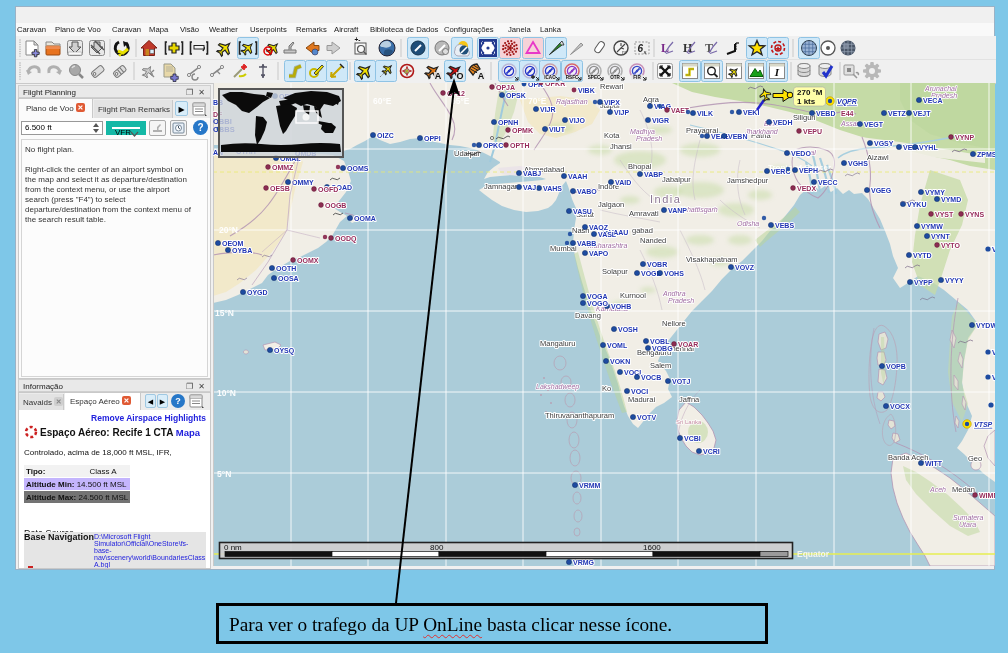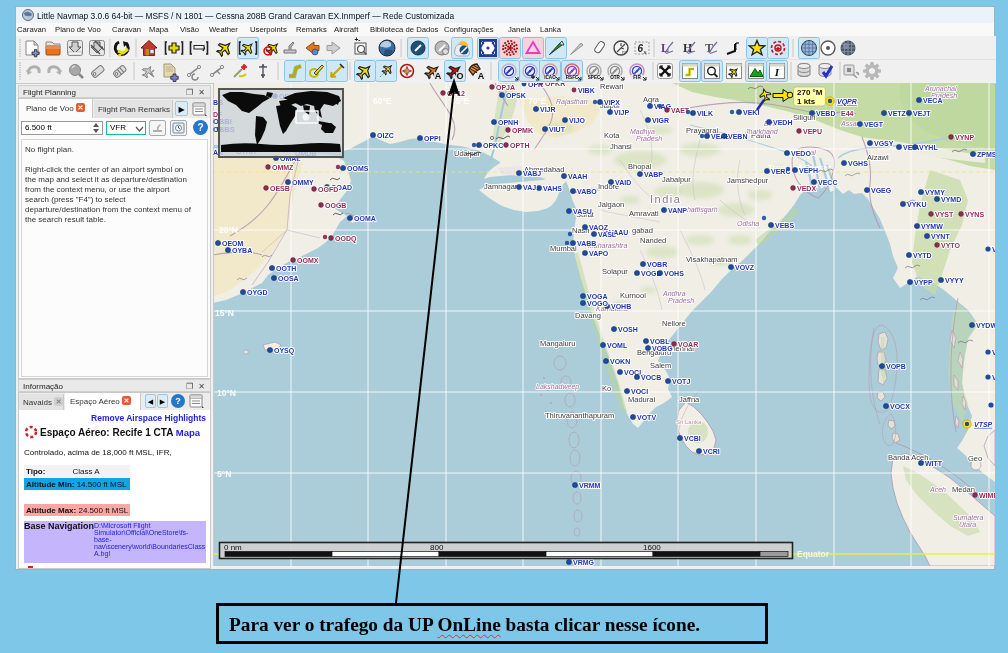--- a/index.html
+++ b/index.html
@@ -5,35 +5,28 @@
 #win{position:absolute;left:15px;top:6px;width:980px;height:564px;background:#f0f0f0;border:1px solid #9ab2c6}
 #titlebar{position:absolute;left:0;top:0;width:978px;height:16px;background:#ecf2f9;color:#111}
 #titlebar .txt{position:absolute;left:21px;top:3.5px;font-size:8.4px}
 #menubar{position:absolute;left:0;top:16px;width:978px;height:13px;background:#f9f9f9;font-size:7.7px;color:#1a1a1a}
 #tbwrap{position:absolute;left:0;top:29px;width:978px;height:48px}
 #dock{position:absolute;left:0;top:77px;width:160px;height:485px;background:#f0f0f0}
 .paneltitle{position:absolute;left:2px;width:193px;height:13px;background:#e9e9e9;border:1px solid #cfcfcf;font-size:8px;color:#222;padding:1.5px 0 0 4px}
 .ptbtn{position:absolute;top:2px;width:9px;height:9px;color:#444;font-size:8px;line-height:9px;text-align:center}
 #map{position:absolute;left:197px;top:76px;width:782px;height:483px}
 #overlay{position:absolute;left:0;top:0;width:1008px;height:653px;pointer-events:none}
-#caption{position:absolute;left:216px;top:603px;width:552px;height:41px;border:3px solid #000;font-family:"Liberation Serif",serif;font-weight:bold;font-size:19.3px;color:#000;padding:8px 0 0 10px;white-space:nowrap}
+#caption{position:absolute;left:216px;top:603px;width:552px;height:41px;border:3px solid #000;font-family:"Liberation Serif",serif;font-weight:normal;font-size:19.3px;color:#000;padding:8px 0 0 10px;white-space:nowrap}
 #caption .sp{text-decoration:underline wavy #e03030 1px;text-underline-offset:3px;}
 .tab{position:absolute;font-size:8px;color:#333;white-space:nowrap;overflow:hidden}
 .badge{display:inline-block;width:9px;height:9px;border-radius:2px;background:#e05a34;color:#fff;font-size:7px;line-height:9px;text-align:center;font-weight:bold;vertical-align:1px}
 .badgegray{background:#cfcfcf;color:#888}
 .navbtn{position:absolute;background:#d9edf9;border:1px solid #9fc8e2;border-radius:2px;text-align:center}
 </style></head><body>
 <div id="win">
- <div id="titlebar">
-  <svg width="12" height="12" style="position:absolute;left:6px;top:2px">
-        <circle cx="6" cy="6" r="5.5" fill="#b8cadd" stroke="#667"></circle>
-        <path d="M2,4 q3,-2 5,-1 q3,1 3,3 q-2,2 -5,1 q-3,0 -3,-3z" fill="#5a7aa6"></path>
-      </svg>
-  <span class="txt">Little Navmap 3.0.6 64-bit — MSFS / N 1801 — Cessna 208B Grand Caravan EX.Inmperf — Rede Customizada</span>
- </div>
  <div id="menubar">
       <span style="position:absolute;left:1px;top:2px">Caravan</span>
       <span style="position:absolute;left:39px;top:2px">Plano de Voo</span>
       <span style="position:absolute;left:96px;top:2px">Caravan</span>
       <span style="position:absolute;left:133px;top:2px">Mapa</span>
       <span style="position:absolute;left:164px;top:2px">Visão</span>
       <span style="position:absolute;left:193px;top:2px">Weather</span>
       <span style="position:absolute;left:234px;top:2px">Userpoints</span>
       <span style="position:absolute;left:280px;top:2px">Remarks</span>
       <span style="position:absolute;left:318px;top:2px">Aircraft</span>
@@ -539,21 +532,21 @@
             <rect x="2" y="2" width="12" height="3.5" fill="#d8d8d8" stroke="#888" stroke-width="0.5"></rect>
             <path d="M4,8 h8 M4,10.5 h8" stroke="#888"></path>
             <path d="M14,13 l2,2 h-2z" fill="#444"></path>
           </svg>
     </div>
     <div style="position:absolute;left:2px;top:22px;width:82px;height:14px;background:#fff;border:1px solid #999;font-size:8px;padding:1px 0 0 3px">6.500 ft
       <svg width="10" height="12" style="position:absolute;right:1px;top:0">
             <path d="M5,1 l3,4 h-6z M5,11 l3,-4 h-6z" fill="#555"></path>
           </svg>
     </div>
-    <div style="position:absolute;left:87px;top:22px;width:40px;height:14px;background:#fff;border:1px solid #14b8a6;font-size:8px;padding:1px 0 0 3px">VFR
+    <div style="position:absolute;left:87px;top:22px;width:40px;height:14px;background:#fff;border:6px solid #14b8a6;font-size:8px;padding:1px 0 0 3px">VFR
       <svg width="9" height="12" style="position:absolute;right:1px;top:1px">
             <path d="M1,4 l3.5,4 3.5,-4" fill="none" stroke="#555" stroke-width="1.2"></path>
           </svg>
     </div>
     <div style="position:absolute;left:130px;top:21px;width:17px;height:16px;border:1px solid #aaa;border-radius:2px;background:#f5f5f5">
       <svg width="15" height="14">
             <path d="M3,9 h9 v2 h-9z M7,9 v-3 l3,-3 1,1 -2.5,3 v2" fill="#b0b0b0"></path>
           </svg></div>
     <div style="position:absolute;left:151px;top:21px;width:17px;height:16px;border:1px solid #aaa;border-radius:2px;background:#f5f5f5">
       <svg width="15" height="14">
@@ -586,26 +579,26 @@
           </svg>
     </div>
     <div style="position:absolute;left:1px;top:18px;width:189px;height:157px;overflow:hidden;font-size:8px;color:#111">
       <div style="position:absolute;left:0;top:2px;width:186px;text-align:right;color:#2222dd;font-weight:bold;font-size:8.5px">Remove Airspace Highlights</div>
       <svg width="14" height="14" style="position:absolute;left:4px;top:14px">
             <circle cx="7" cy="7" r="5" fill="none" stroke="#cc2222" stroke-width="2.5" stroke-dasharray="3,2.4"></circle>
           </svg>
       <div style="position:absolute;left:20px;top:16px;font-size:10px;font-weight:bold;white-space:nowrap">Espaço Aéreo: Recife 1 CTA <span style="color:#2222dd;font-size:9.5px">Mapa</span></div>
       <div style="position:absolute;left:4px;top:34px;line-height:15px">Controlado, acima de 18,000 ft MSL, IFR,<br>necessário liberação do ATC.</div>
       <div style="position:absolute;left:4px;top:54px;width:106px;font-size:8px">
-        <div style="background:#f2f2f2;padding:1.5px 2px;margin-bottom:1px;white-space:nowrap"><b>Tipo:</b><span style="margin-left:27px">Class A</span></div>
-        <div style="background:#0ea5e9;padding:1.5px 2px;margin-bottom:14px;white-space:nowrap"><b>Altitude Min:</b> 14.500 ft MSL</div>
-        <div style="background:#fca5a5;padding:1.5px 2px;white-space:nowrap"><b>Altitude Max:</b> 24.500 ft MSL</div>
+        <div style="background:#f2f2f2;padding:1.5px 2px;margin-bottom:1px;white-space:nowrap"><b>Tipo:</b><span style="margin-left:44px">Class A</span></div>
+        <div style="background:#c4b5fd;padding:1.5px 2px;margin-bottom:1px;white-space:nowrap"><b>Altitude Min:</b> 14.500 ft MSL</div>
+        <div style="background:#737373;padding:1.5px 2px;white-space:nowrap"><b>Altitude Max:</b> 24.500 ft MSL</div>
       </div>
       <div style="position:absolute;left:4px;top:117px;font-weight:normal;font-size:9px">Data Source</div>
-      <div style="position:absolute;left:4px;top:110px;width:182px;background:#c4b5fd;height:42px">
+      <div style="position:absolute;left:4px;top:121px;width:182px;background:#e5e5e5;height:42px">
         <b style="font-size:9px">Base Navigation</b>
         <div style="position:absolute;left:70px;top:1px;width:108px;color:#2222dd;font-size:7px;line-height:7px;">D:\Microsoft Flight<br>Simulator\Official\OneStore\fs-<br>base-<br>nav\scenery\world\BoundariesClass<br>A.bgl</div>
       </div>
       <div style="position:absolute;left:8px;top:155px;width:5px;height:3px;background:#cc2222"></div>
     </div>
   </div>
  </div>
  <div id="map"><svg id="mapsvg" width="782" height="483" viewBox="213 83 782 483" font-family="Liberation Sans, sans-serif">
         <defs>
           <filter id="bl" x="-20%" y="-20%" width="140%" height="140%">

